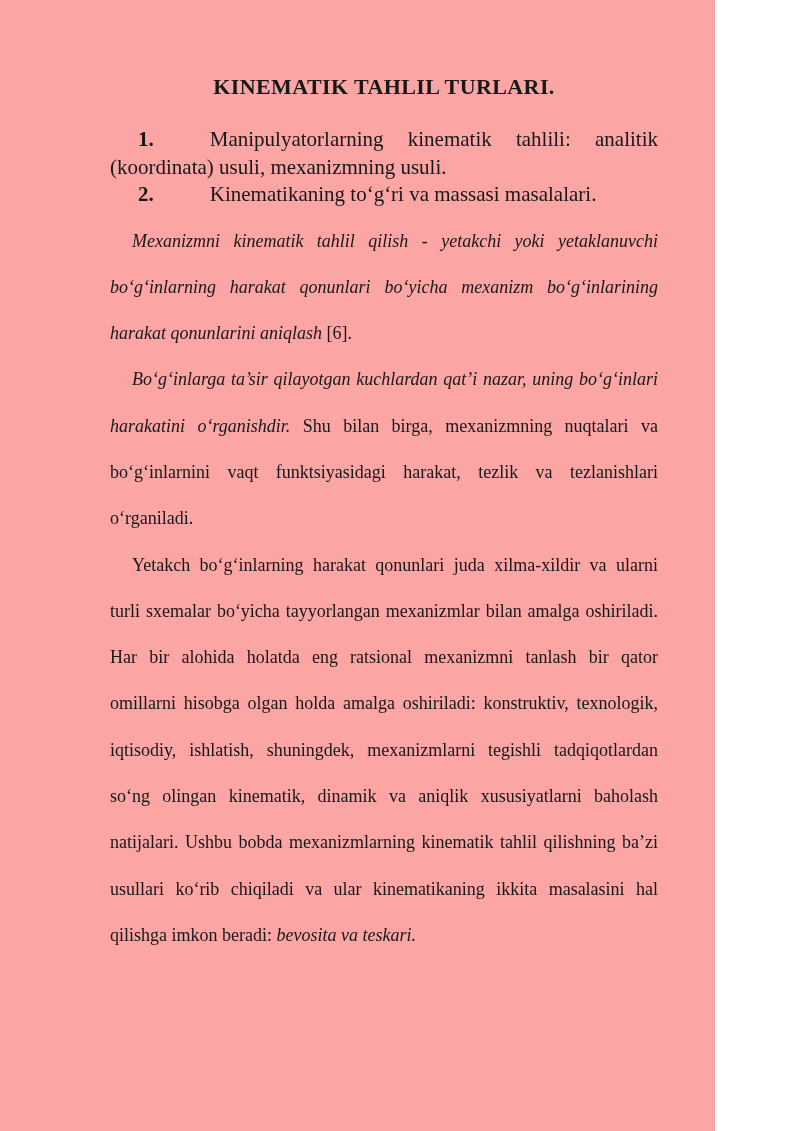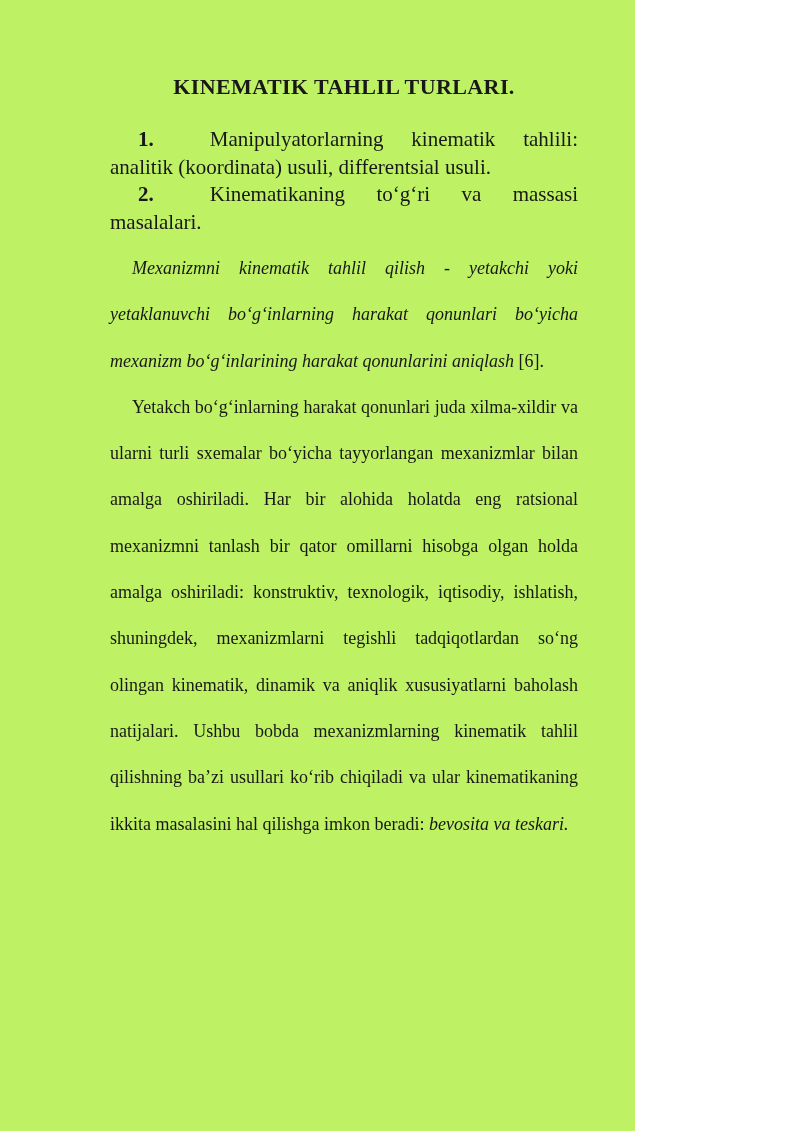--- a/index.html
+++ b/index.html
@@ -8,25 +8,25 @@
     background: #ffffff;
   }
   body {
     width: 800px;
     height: 1131px;
     font-family: "Liberation Serif", "DejaVu Serif", serif;
     color: #181818;
   }
   .page {
     box-sizing: border-box;
-    width: 635px;
+    width: 715px;
     height: 1131px;
     padding: 72px 57px 16px 110px;
     overflow: hidden;
-    background: #bef264;
+    background: #fca5a5;
   }
   .title {
     margin: 0 0 24px 0;
     font-size: 22px;
     line-height: 30px;
     font-weight: 700;
     text-align: center;
     letter-spacing: 0.4px;
     white-space: nowrap;
   }
@@ -57,27 +57,28 @@
   .it { font-style: italic; }
   .rg { font-style: normal; }
 </style>
 </head>
 <body>
 
 <div class="page">
 
   <h1 class="title">KINEMATIK TAHLIL TURLARI.</h1>
 
-  <p class="list-item"><span class="num">1.</span><span class="tab"></span><span>Manipulyatorlarning kinematik tahlili: analitik (koordinata) usuli, differentsial usuli.</span></p>
+  <p class="list-item"><span class="num">1.</span><span class="tab"></span><span>Manipulyatorlarning kinematik tahlili: analitik (koordinata) usuli, mexanizmning usuli.</span></p>
 
   <p class="list-item"><span class="num">2.</span><span class="tab"></span><span>Kinematikaning to‘g‘ri va massasi masalalari.</span></p>
 
   <div class="paragraphs">
 
     <p class="para"><span class="it">Mexanizmni kinematik tahlil qilish - yetakchi yoki yetaklanuvchi bo‘g‘inlarning harakat qonunlari bo‘yicha mexanizm bo‘g‘inlarining harakat qonunlarini aniqlash </span><span class="rg">[6].</span></p>
 
 
+    <p class="para"><span class="it">Bo‘g‘inlarga ta’sir qilayotgan kuchlardan qat’i nazar, uning bo‘g‘inlari harakatini o‘rganishdir.</span><span class="rg"> Shu bilan birga, mexanizmning nuqtalari va bo‘g‘inlarnini vaqt funktsiyasidagi harakat, tezlik va tezlanishlari o‘rganiladi.</span></p>
 
     <p class="para"><span class="rg">Yetakch bo‘g‘inlarning harakat qonunlari juda xilma-xildir va ularni turli sxemalar bo‘yicha tayyorlangan mexanizmlar bilan amalga oshiriladi. Har bir alohida holatda eng ratsional mexanizmni tanlash bir qator omillarni hisobga olgan holda amalga oshiriladi: konstruktiv, texnologik, iqtisodiy, ishlatish, shuningdek, mexanizmlarni tegishli tadqiqotlardan so‘ng olingan kinematik, dinamik va aniqlik xususiyatlarni baholash natijalari. Ushbu bobda mexanizmlarning kinematik tahlil qilishning ba’zi usullari ko‘rib chiqiladi va ular kinematikaning ikkita masalasini hal qilishga imkon beradi: </span><span class="it">bevosita va teskari.</span></p>
 
   </div>
 
 </div>
 
 </body></html>

